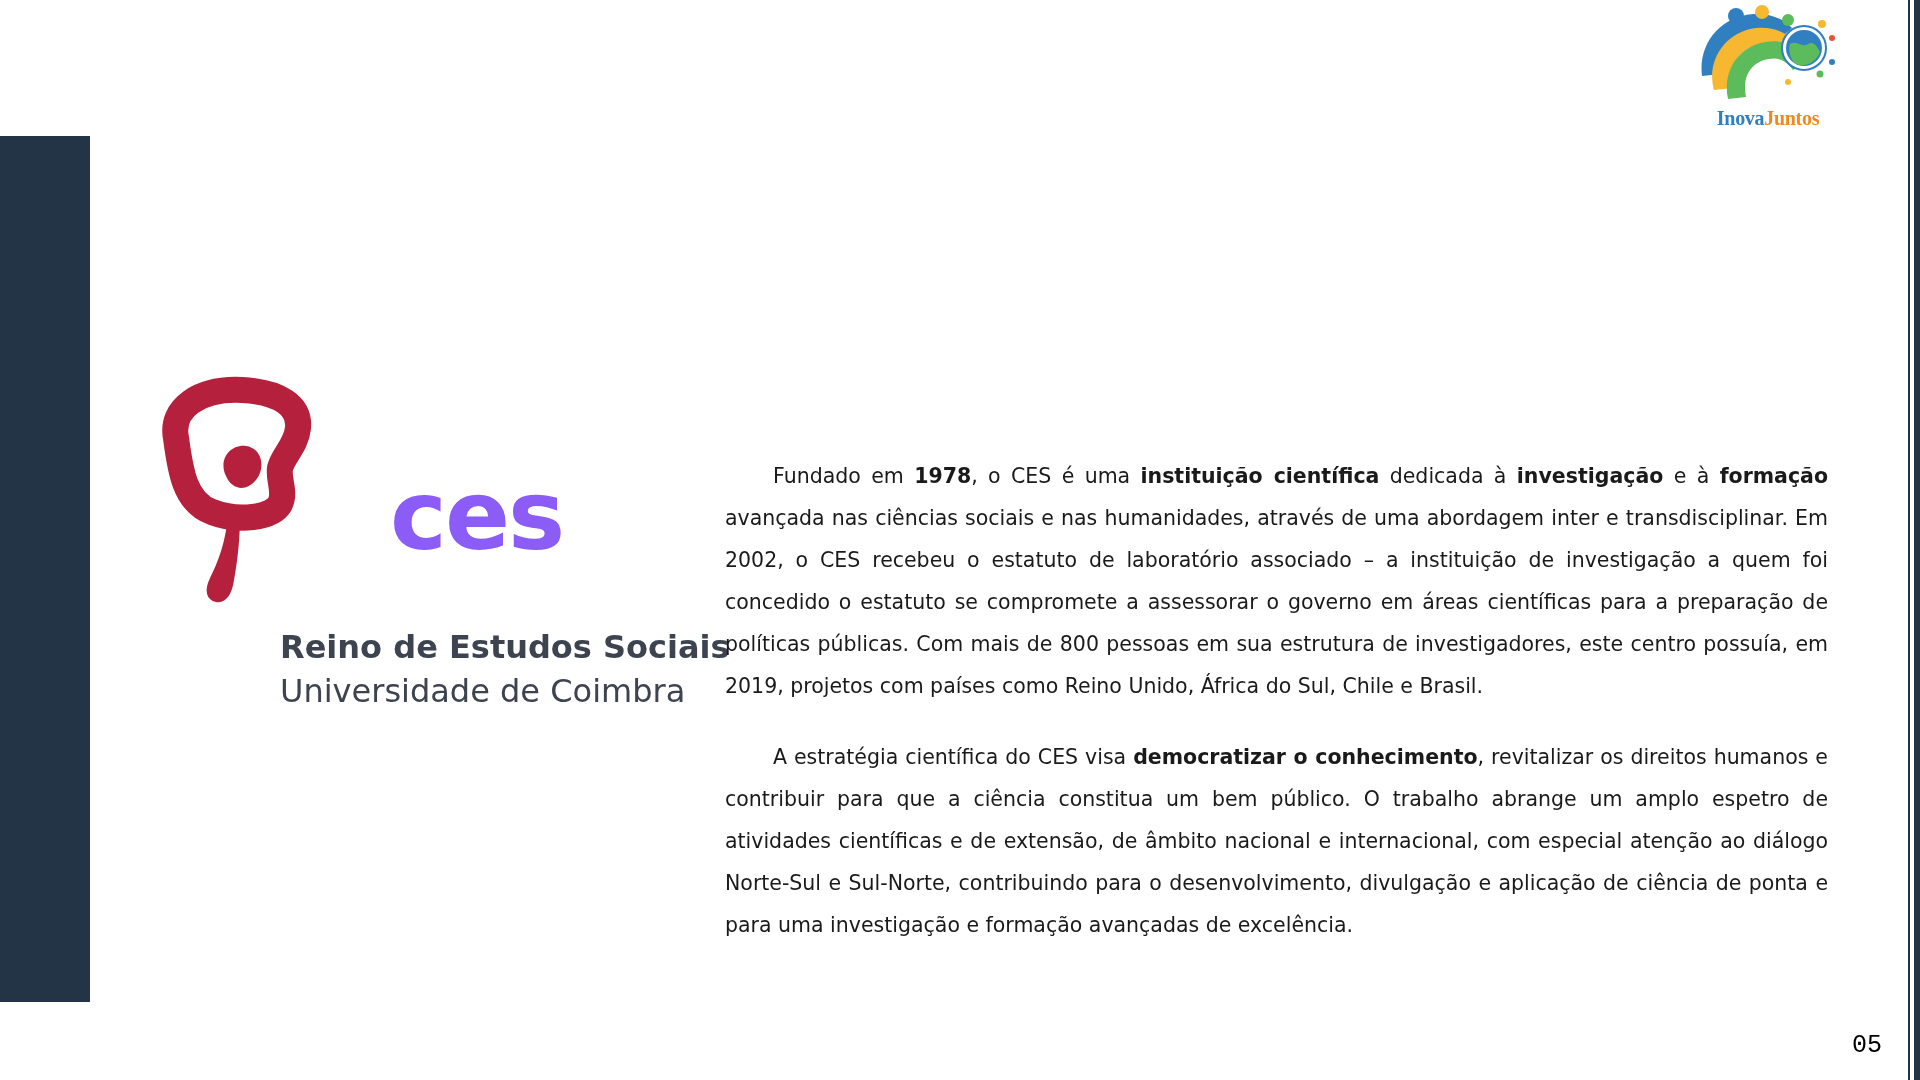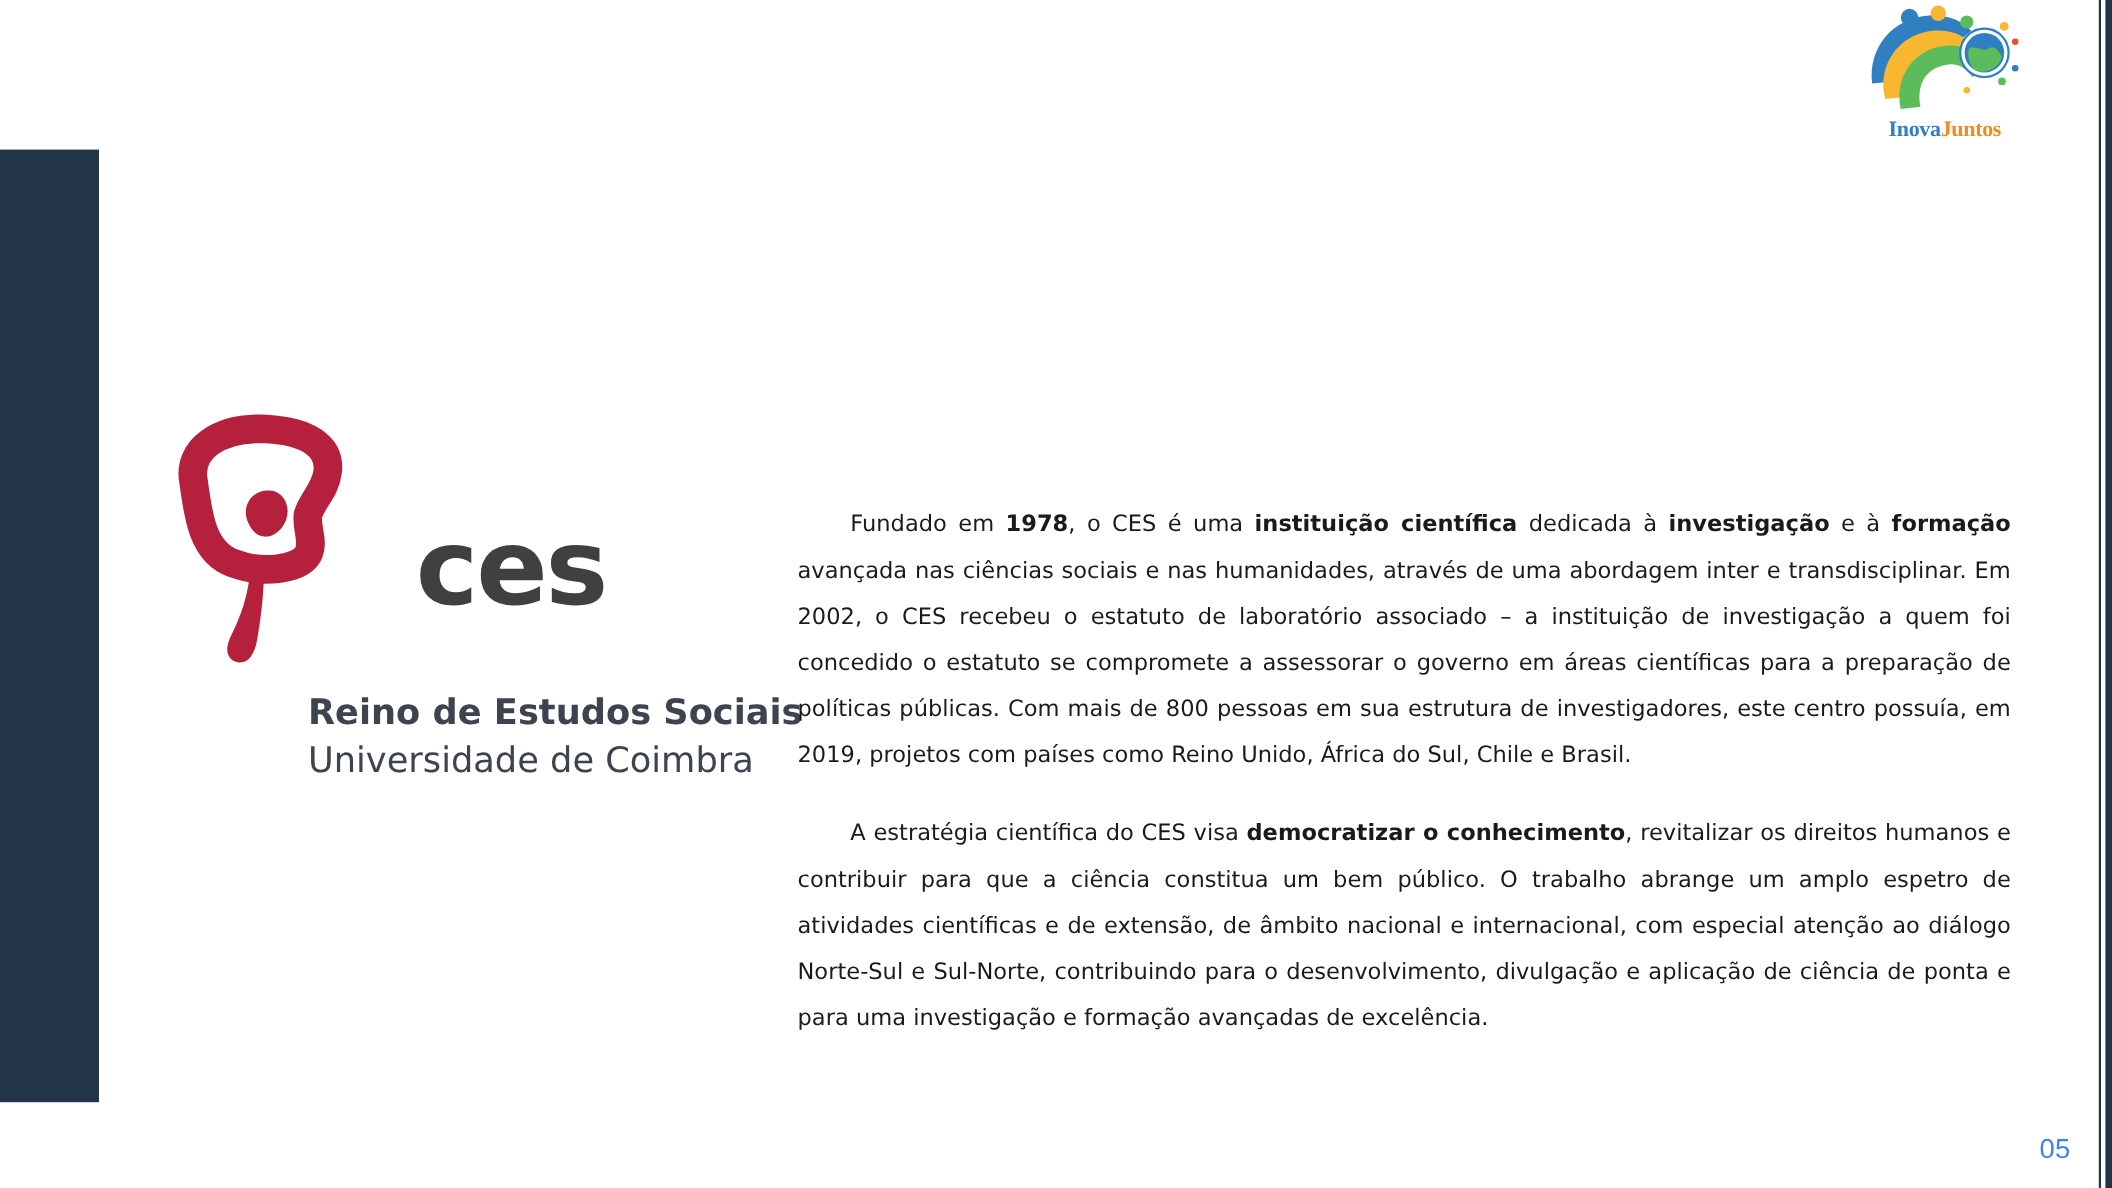--- a/index.html
+++ b/index.html
@@ -92,26 +92,26 @@
   }
   .ces-mark {
     position: absolute;
     left: 20px;
     top: 0;
     width: 320px;
     height: 240px;
   }
   .ces-word {
     position: absolute;
-    left: 268px;
+    left: 280px;
     top: 96px;
     font-family: "DejaVu Sans", sans-serif;
     font-size: 96px;
     font-weight: bold;
-    color: #404040;
+    color: #8b5cf6;
     letter-spacing: -2px;
     line-height: 1;
   }
   .ces-sub1 {
     position: absolute;
     left: 170px;
     top: 256px;
     font-family: "DejaVu Sans", sans-serif;
     font-size: 32px;
     font-weight: bold;
@@ -145,23 +145,23 @@
     text-indent: 48px;
     margin: 0 0 29px 0;
   }
   .para b { font-weight: bold; }
 
   
   .page-number {
     position: absolute;
     right: 38px;
     bottom: 20px;
-    font-family: Liberation Sans, sans-serif;
+    font-family: Liberation Mono, monospace;
     font-size: 25px;
-    color: #3b82f6;
+    color: #000000;
   }
 </style>
 </head>
 <body>
 
 <div class="slide">
 
   <div class="left-band"></div>
   <div class="right-rule"></div>
   <div class="right-rule-inner"></div>

